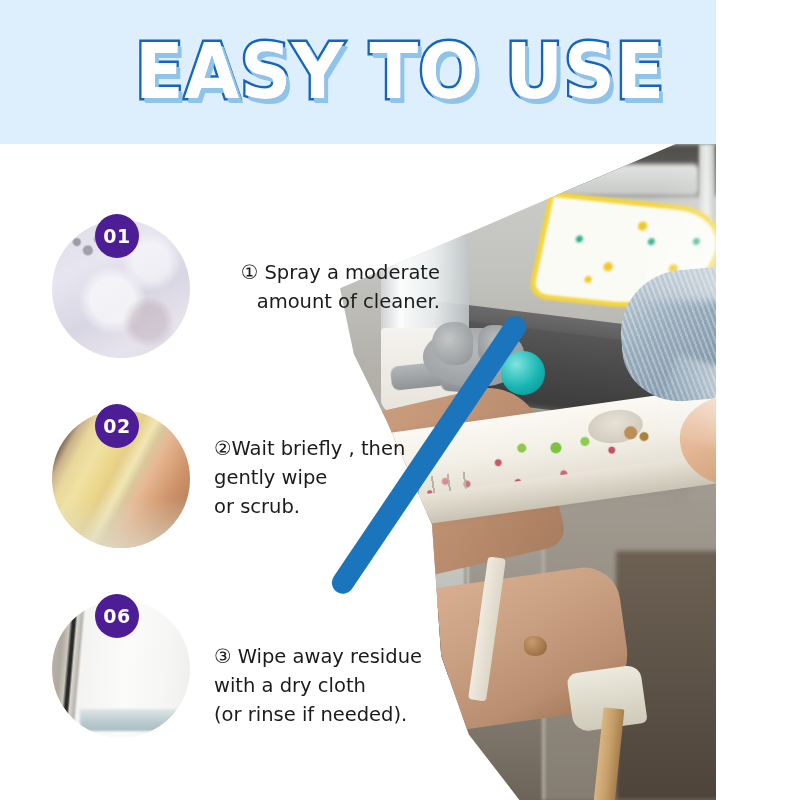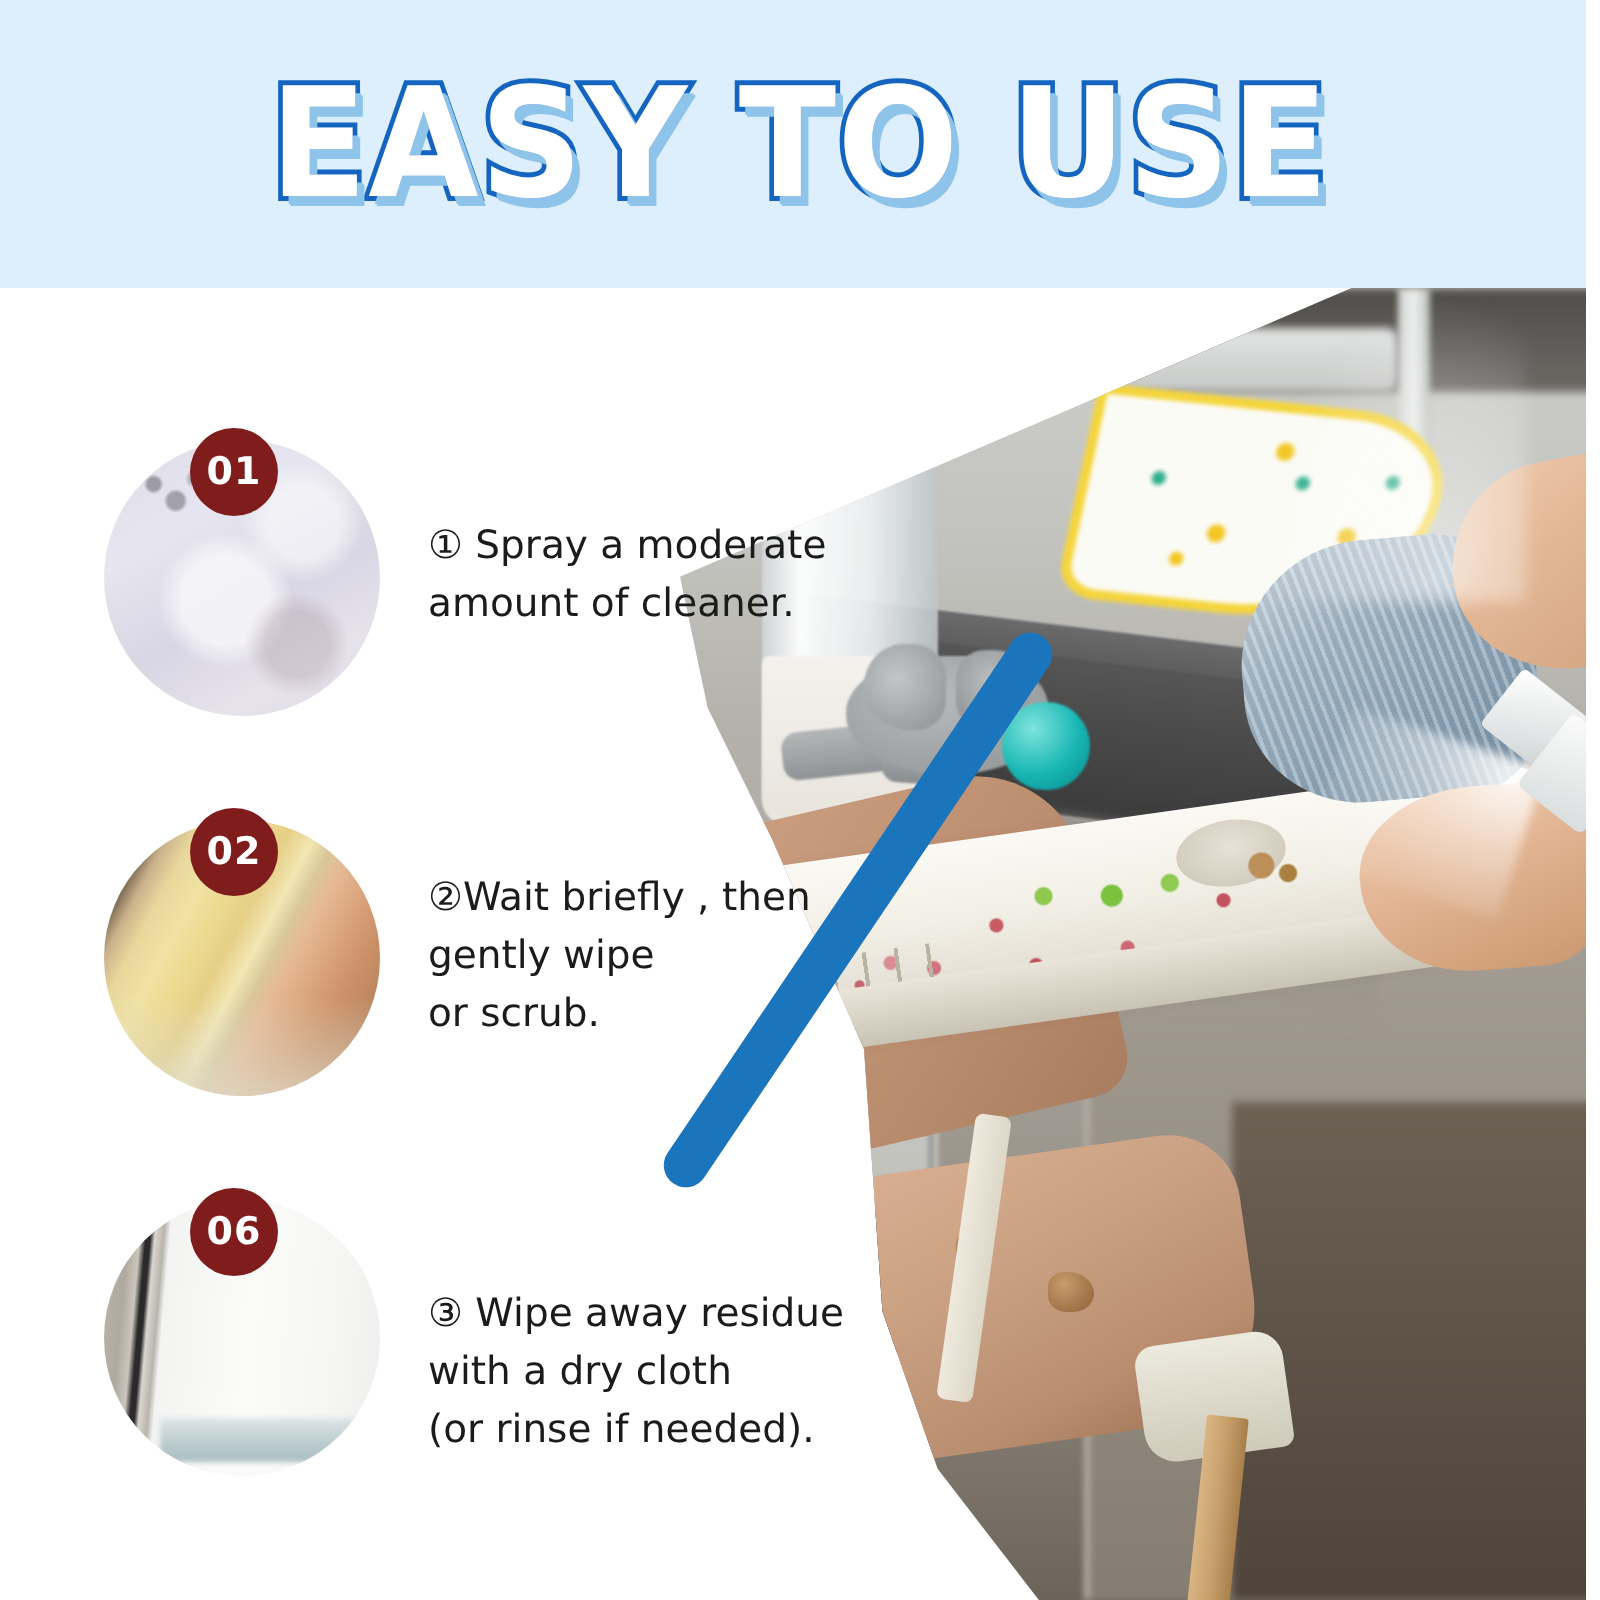--- a/index.html
+++ b/index.html
@@ -5,21 +5,21 @@
   html, body {
     margin: 0;
     padding: 0;
     background: #ffffff;
   }
   body {
     font-family: "Liberation Sans", sans-serif;
   }
   .canvas {
     position: relative;
-    width: 793px;
+    width: 716px;
     height: 800px;
     overflow: hidden;
     background: #ffffff;
   }
 
   
   .header-band {
     position: absolute;
     left: 0;
     top: 0;
@@ -530,42 +530,42 @@
     filter: blur(1.2px);
   }
 
   .step-badge {
     position: absolute;
     left: 95px;
     top: 0px;
     width: 44px;
     height: 44px;
     border-radius: 50%;
-    background: #7f1d1d;
+    background: #4c1d95;
     color: #ffffff;
     font-family: "DejaVu Sans", sans-serif;
     font-weight: 700;
     font-size: 19px;
     line-height: 44px;
     text-align: center;
     letter-spacing: 0.5px;
     z-index: 3;
   }
 
   .step-text {
     position: absolute;
     left: 214px;
     width: 226px;
     font-family: "DejaVu Sans", sans-serif;
     font-size: 19.5px;
     line-height: 29px;
     color: #1b1b1b;
     white-space: pre-line;
   }
-  .text-1 { top: 44px; }
+  .text-1 { top: 44px; text-align: right; }
   .text-2 { top: 30px; }
   .text-3 { top: 48px; }
 </style>
 </head>
 <body>
 
 <div class="canvas">
 
   <div class="header-band">
     <div class="header-title">

